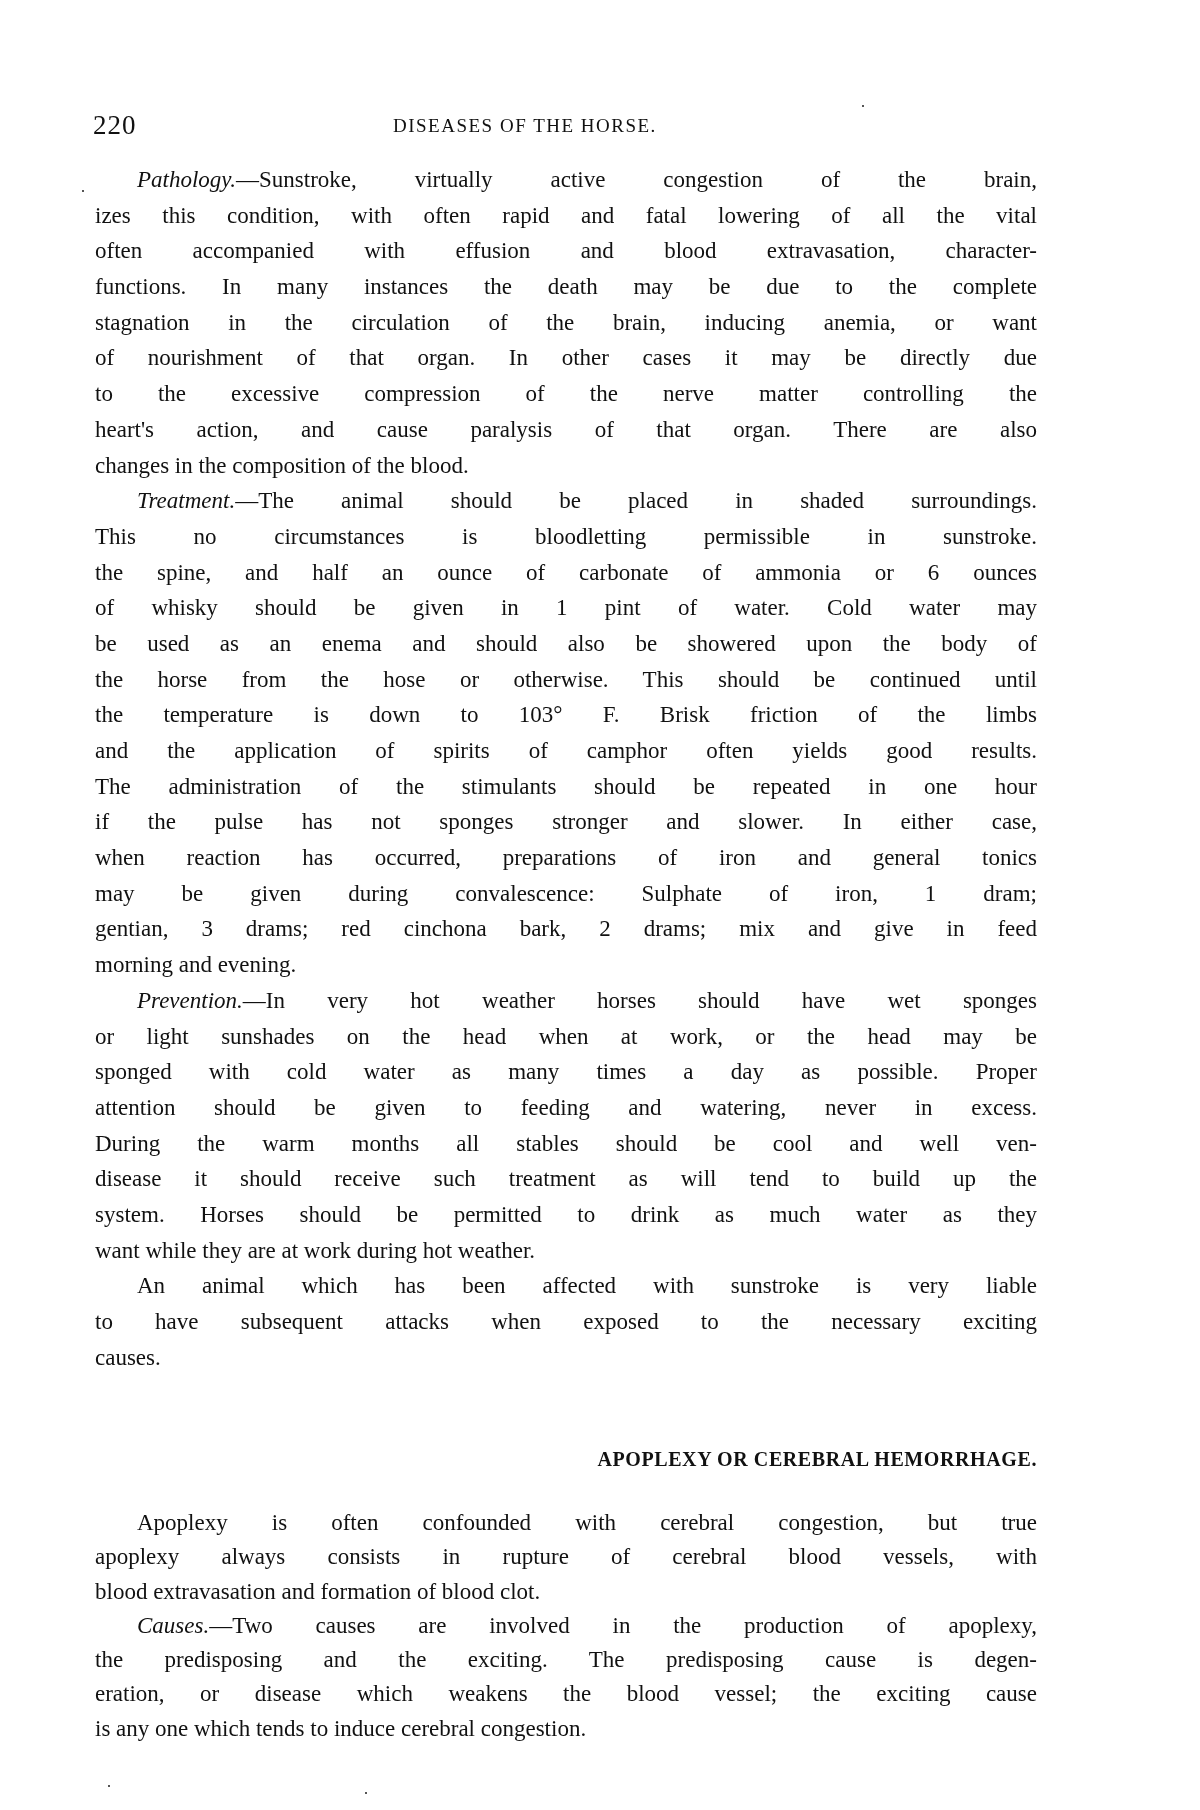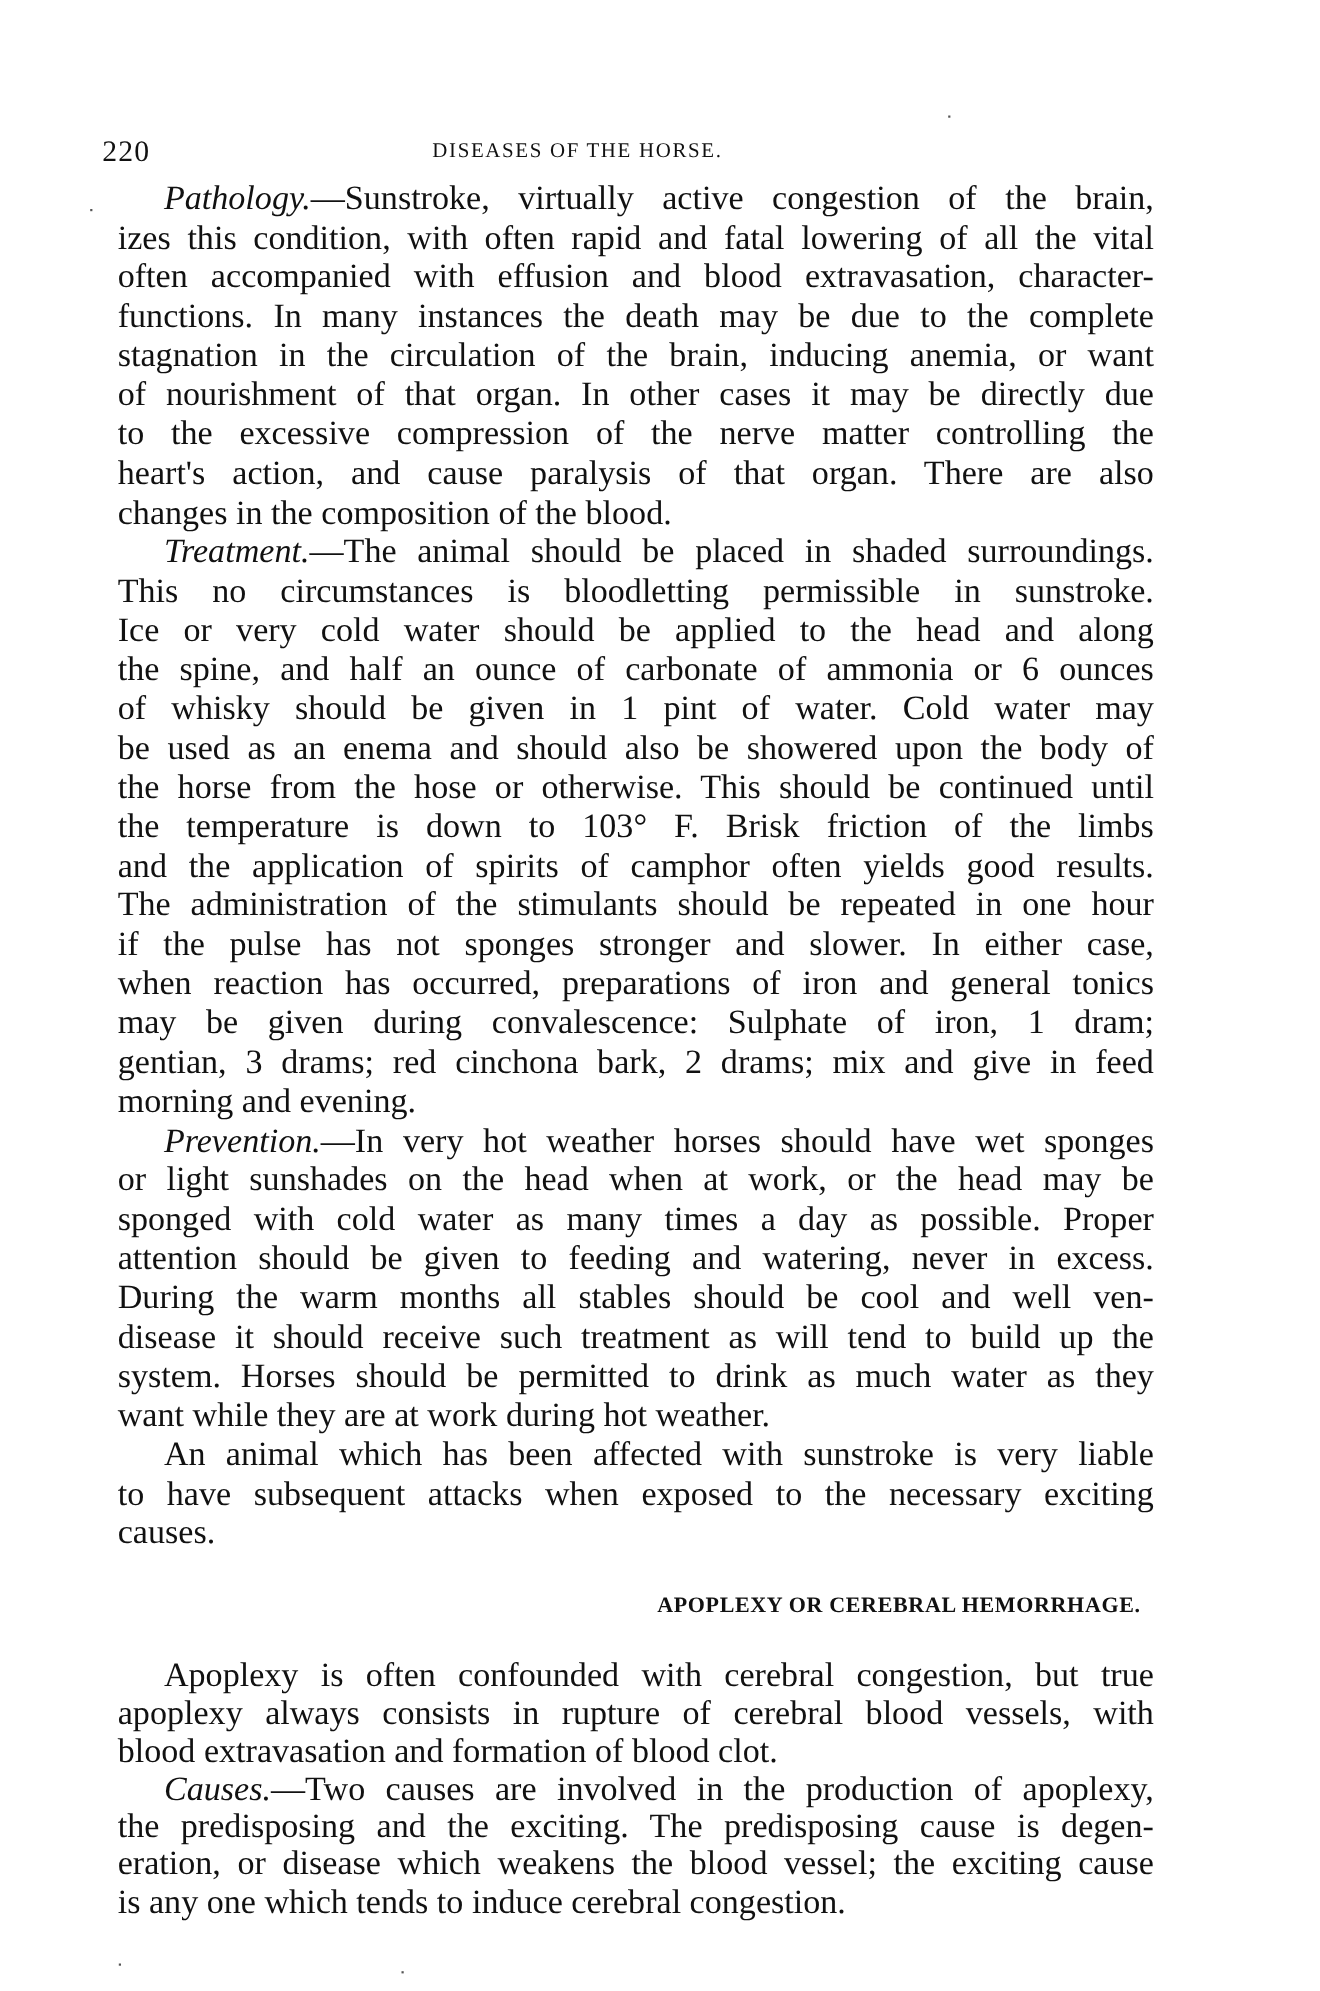--- a/index.html
+++ b/index.html
@@ -1,22 +1,22 @@
 <!DOCTYPE html>
 <html><head>
 <meta charset="utf-8">
 <style>
   html, body { margin: 0; padding: 0; background: #ffffff; }
   body { width: 1200px; height: 1810px; position: relative; overflow: hidden;
          font-family: "Liberation Serif", "DejaVu Serif", serif; color: #111; }
   .page { position: absolute; left: 0; top: 0; width: 1200px; height: 1810px; }
-  .header { position: absolute; top: 122px; left: 93px; width: 944px; height: 30px; }
+  .header { position: absolute; top: 110px; left: 93px; width: 944px; height: 30px; }
   .page-number { position: absolute; left: 0; top: 0; font-size: 27px; letter-spacing: 1px; }
   .running-title { position: absolute; left: 300px; top: 5px; font-size: 19px; letter-spacing: 1.5px; font-variant: small-caps; text-transform: uppercase; }
-  .body-text { position: absolute; left: 107px; width: 942px; font-size: 31px; }
+  .body-text { position: absolute; left: 95px; width: 942px; font-size: 23px; }
   .line { height: 35.7px; line-height: 35.7px; white-space: nowrap; text-align: justify; text-align-last: justify; }
   .line.last { text-align-last: left; }
   .line.indent { padding-left: 42px; }
   .lead { font-style: italic; }
   .section-heading { position: absolute; top: 1448px; left: 95px; width: 942px; text-align: right; font-size: 20px; font-weight: bold; letter-spacing: 0.6px; }
   .apoplexy { top: 1506px; }
   .apoplexy .line { height: 34.3px; line-height: 34.3px; }
   .speck { position: absolute; width: 2px; height: 2px; background: #555; }
 </style>
 </head>
@@ -37,21 +37,20 @@
         <div class="line"><span>functions.  In many instances the death may be due to the complete</span></div>
         <div class="line"><span>stagnation in the circulation of the brain, inducing anemia, or want</span></div>
         <div class="line"><span>of nourishment of that organ.  In other cases it may be directly due</span></div>
         <div class="line"><span>to the excessive compression of the nerve matter controlling the</span></div>
         <div class="line"><span>heart's action, and cause paralysis of that organ.  There are also</span></div>
         <div class="line last"><span>changes in the composition of the blood.</span></div>
       </div>
     <div>
         <div class="line indent"><span class="lead">Treatment.</span><span>—The animal should be placed in shaded surroundings.</span></div>
         <div class="line"><span>This no circumstances is bloodletting permissible in sunstroke.</span></div>
-        <div class="line"><span>Ice or very cold water should be applied to the head and along</span></div>
         <div class="line"><span>the spine, and half an ounce of carbonate of ammonia or 6 ounces</span></div>
         <div class="line"><span>of whisky should be given in 1 pint of water.  Cold water may</span></div>
         <div class="line"><span>be used as an enema and should also be showered upon the body of</span></div>
         <div class="line"><span>the horse from the hose or otherwise.  This should be continued until</span></div>
         <div class="line"><span>the temperature is down to 103° F.  Brisk friction of the limbs</span></div>
         <div class="line"><span>and the application of spirits of camphor often yields good results.</span></div>
         <div class="line"><span>The administration of the stimulants should be repeated in one hour</span></div>
         <div class="line"><span>if the pulse has not sponges stronger and slower.  In either case,</span></div>
         <div class="line"><span>when reaction has occurred, preparations of iron and general tonics</span></div>
         <div class="line"><span>may be given during convalescence: Sulphate of iron, 1 dram;</span></div>

